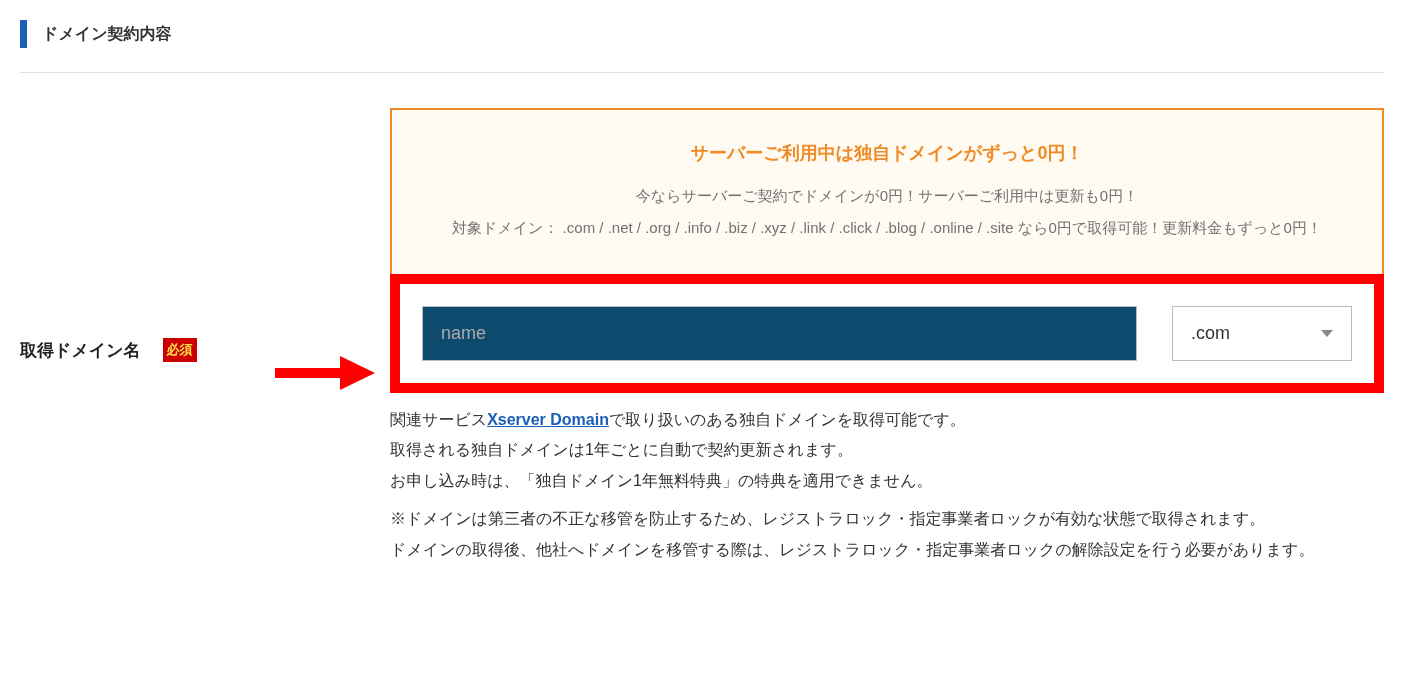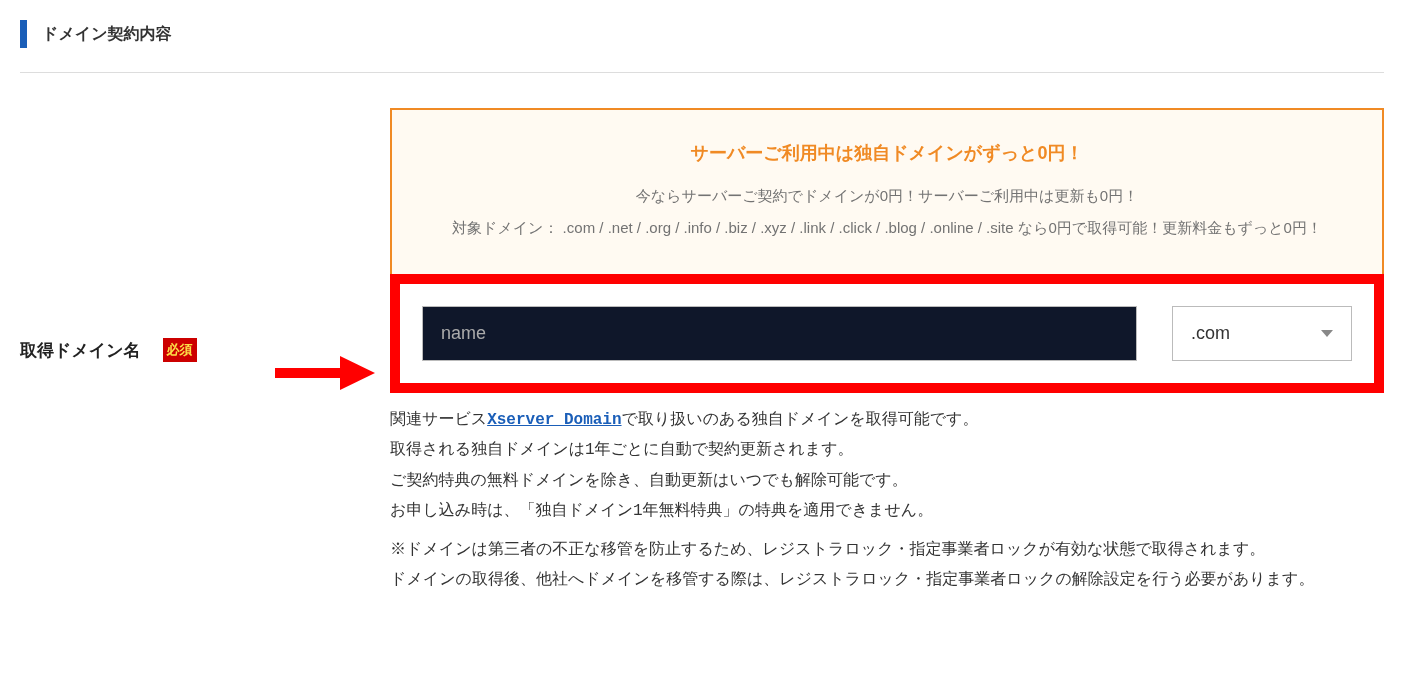--- a/index.html
+++ b/index.html
@@ -81,21 +81,21 @@
       gap: 15px;
       margin-top: -2px;
       background: #fff;
     }
     .domain-input {
       flex: 1;
       border: 1px solid #bbb;
       padding: 16px 18px;
       font-size: 18px;
       color: #999;
-      background: #0f172a;
+      background: #0c4a6e;
     }
     .domain-input::placeholder { color: #aaa; }
     .tld-select {
       flex: 0 0 180px;
       border: 1px solid #bbb;
       padding: 16px 18px;
       font-size: 18px;
       display: flex;
       align-items: center;
       justify-content: space-between;
@@ -115,21 +115,21 @@
       top: 245px;
     }
     .arrow svg { display: block; }
     .notes {
       margin-top: 12px;
       line-height: 1.9;
       font-size: 16px;
       color: #333;
     }
     .notes .link { color: #1a5eb8; font-weight: bold; text-decoration: underline; }
-    .notes p { margin: 0; font-family: Liberation Mono, monospace; }
+    .notes p { margin: 0; }
     .notes .block2 { margin-top: 8px; }
   </style>
 </head>
 <body>
 
 <div class="section-header">
   <div class="bar"></div>
   <h2>ドメイン契約内容</h2>
 </div>
 
@@ -160,20 +160,19 @@
         <span>.com</span>
         <span class="chev"></span>
       </div>
     </div>
 
     <div class="notes">
       <p>
         <span>関連サービス</span><a href="#" class="link">Xserver Domain</a><span>で取り扱いのある独自ドメインを取得可能です。</span>
       </p>
       <p>取得される独自ドメインは1年ごとに自動で契約更新されます。</p>
-      <p>ご契約特典の無料ドメインを除き、自動更新はいつでも解除可能です。</p>
       <p>お申し込み時は、「独自ドメイン1年無料特典」の特典を適用できません。</p>
       <p class="block2">※ドメインは第三者の不正な移管を防止するため、レジストラロック・指定事業者ロックが有効な状態で取得されます。</p>
       <p>ドメインの取得後、他社へドメインを移管する際は、レジストラロック・指定事業者ロックの解除設定を行う必要があります。</p>
     </div>
 
   </div>
 </div>
 
 </body></html>

